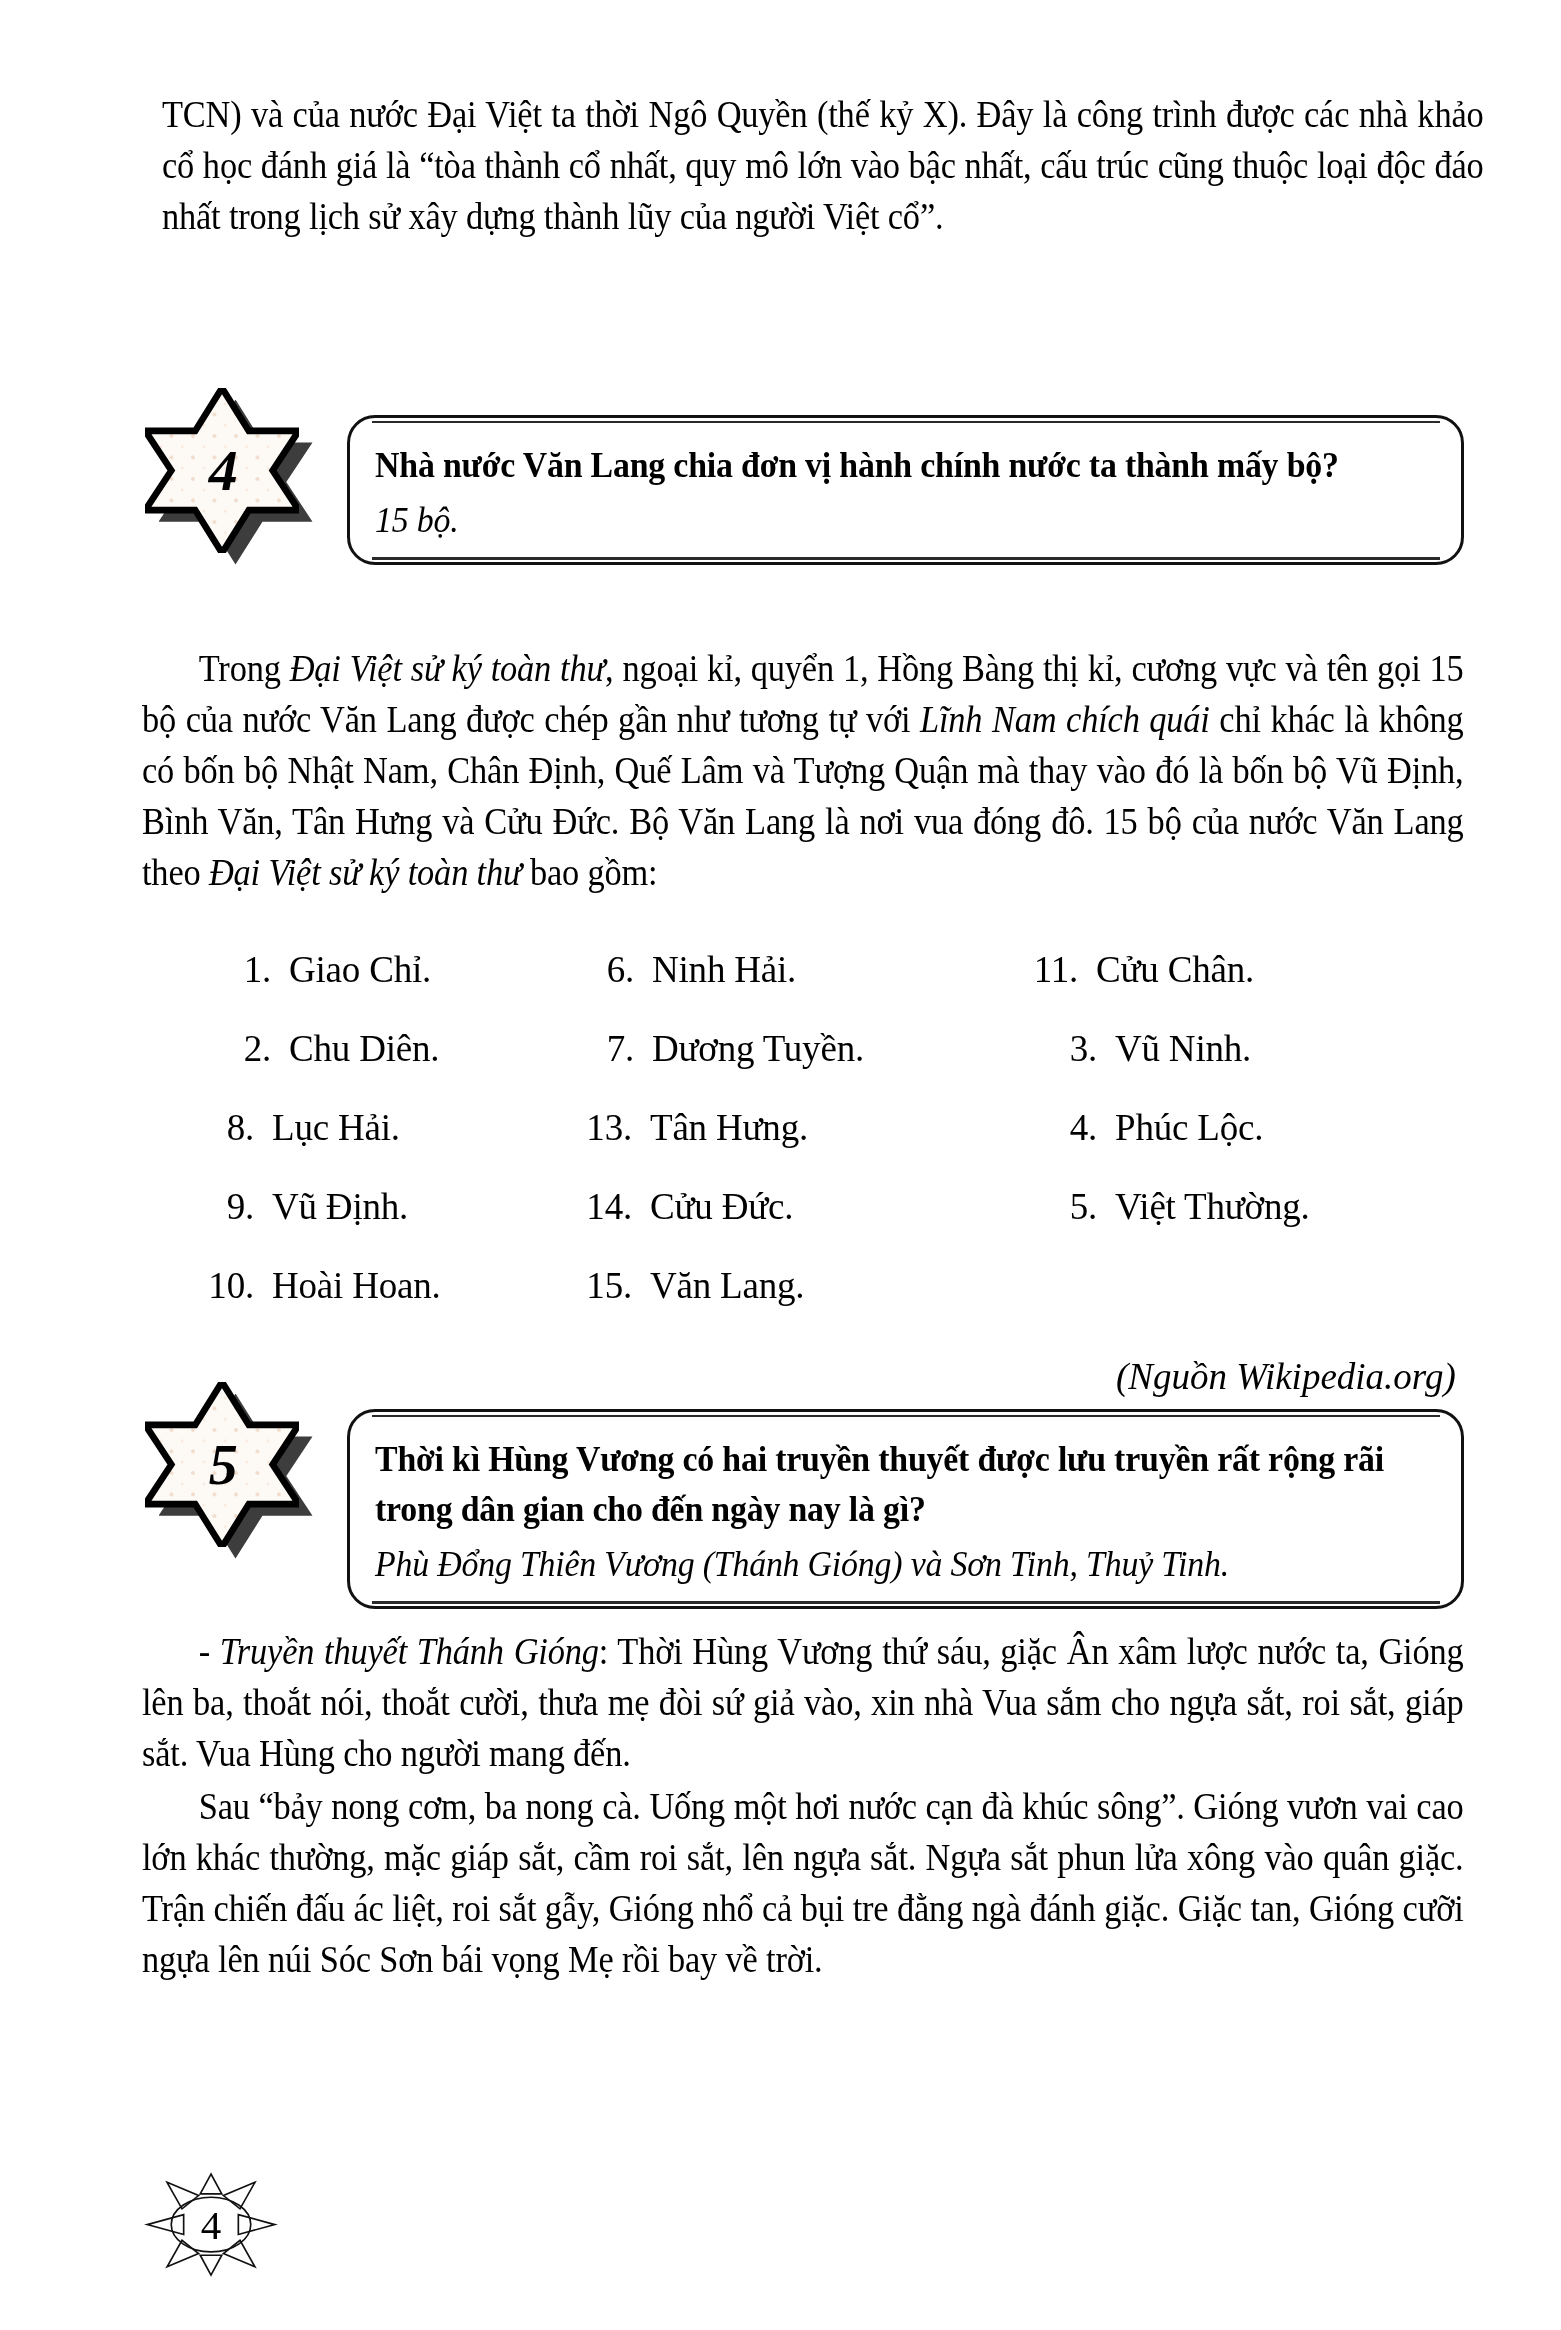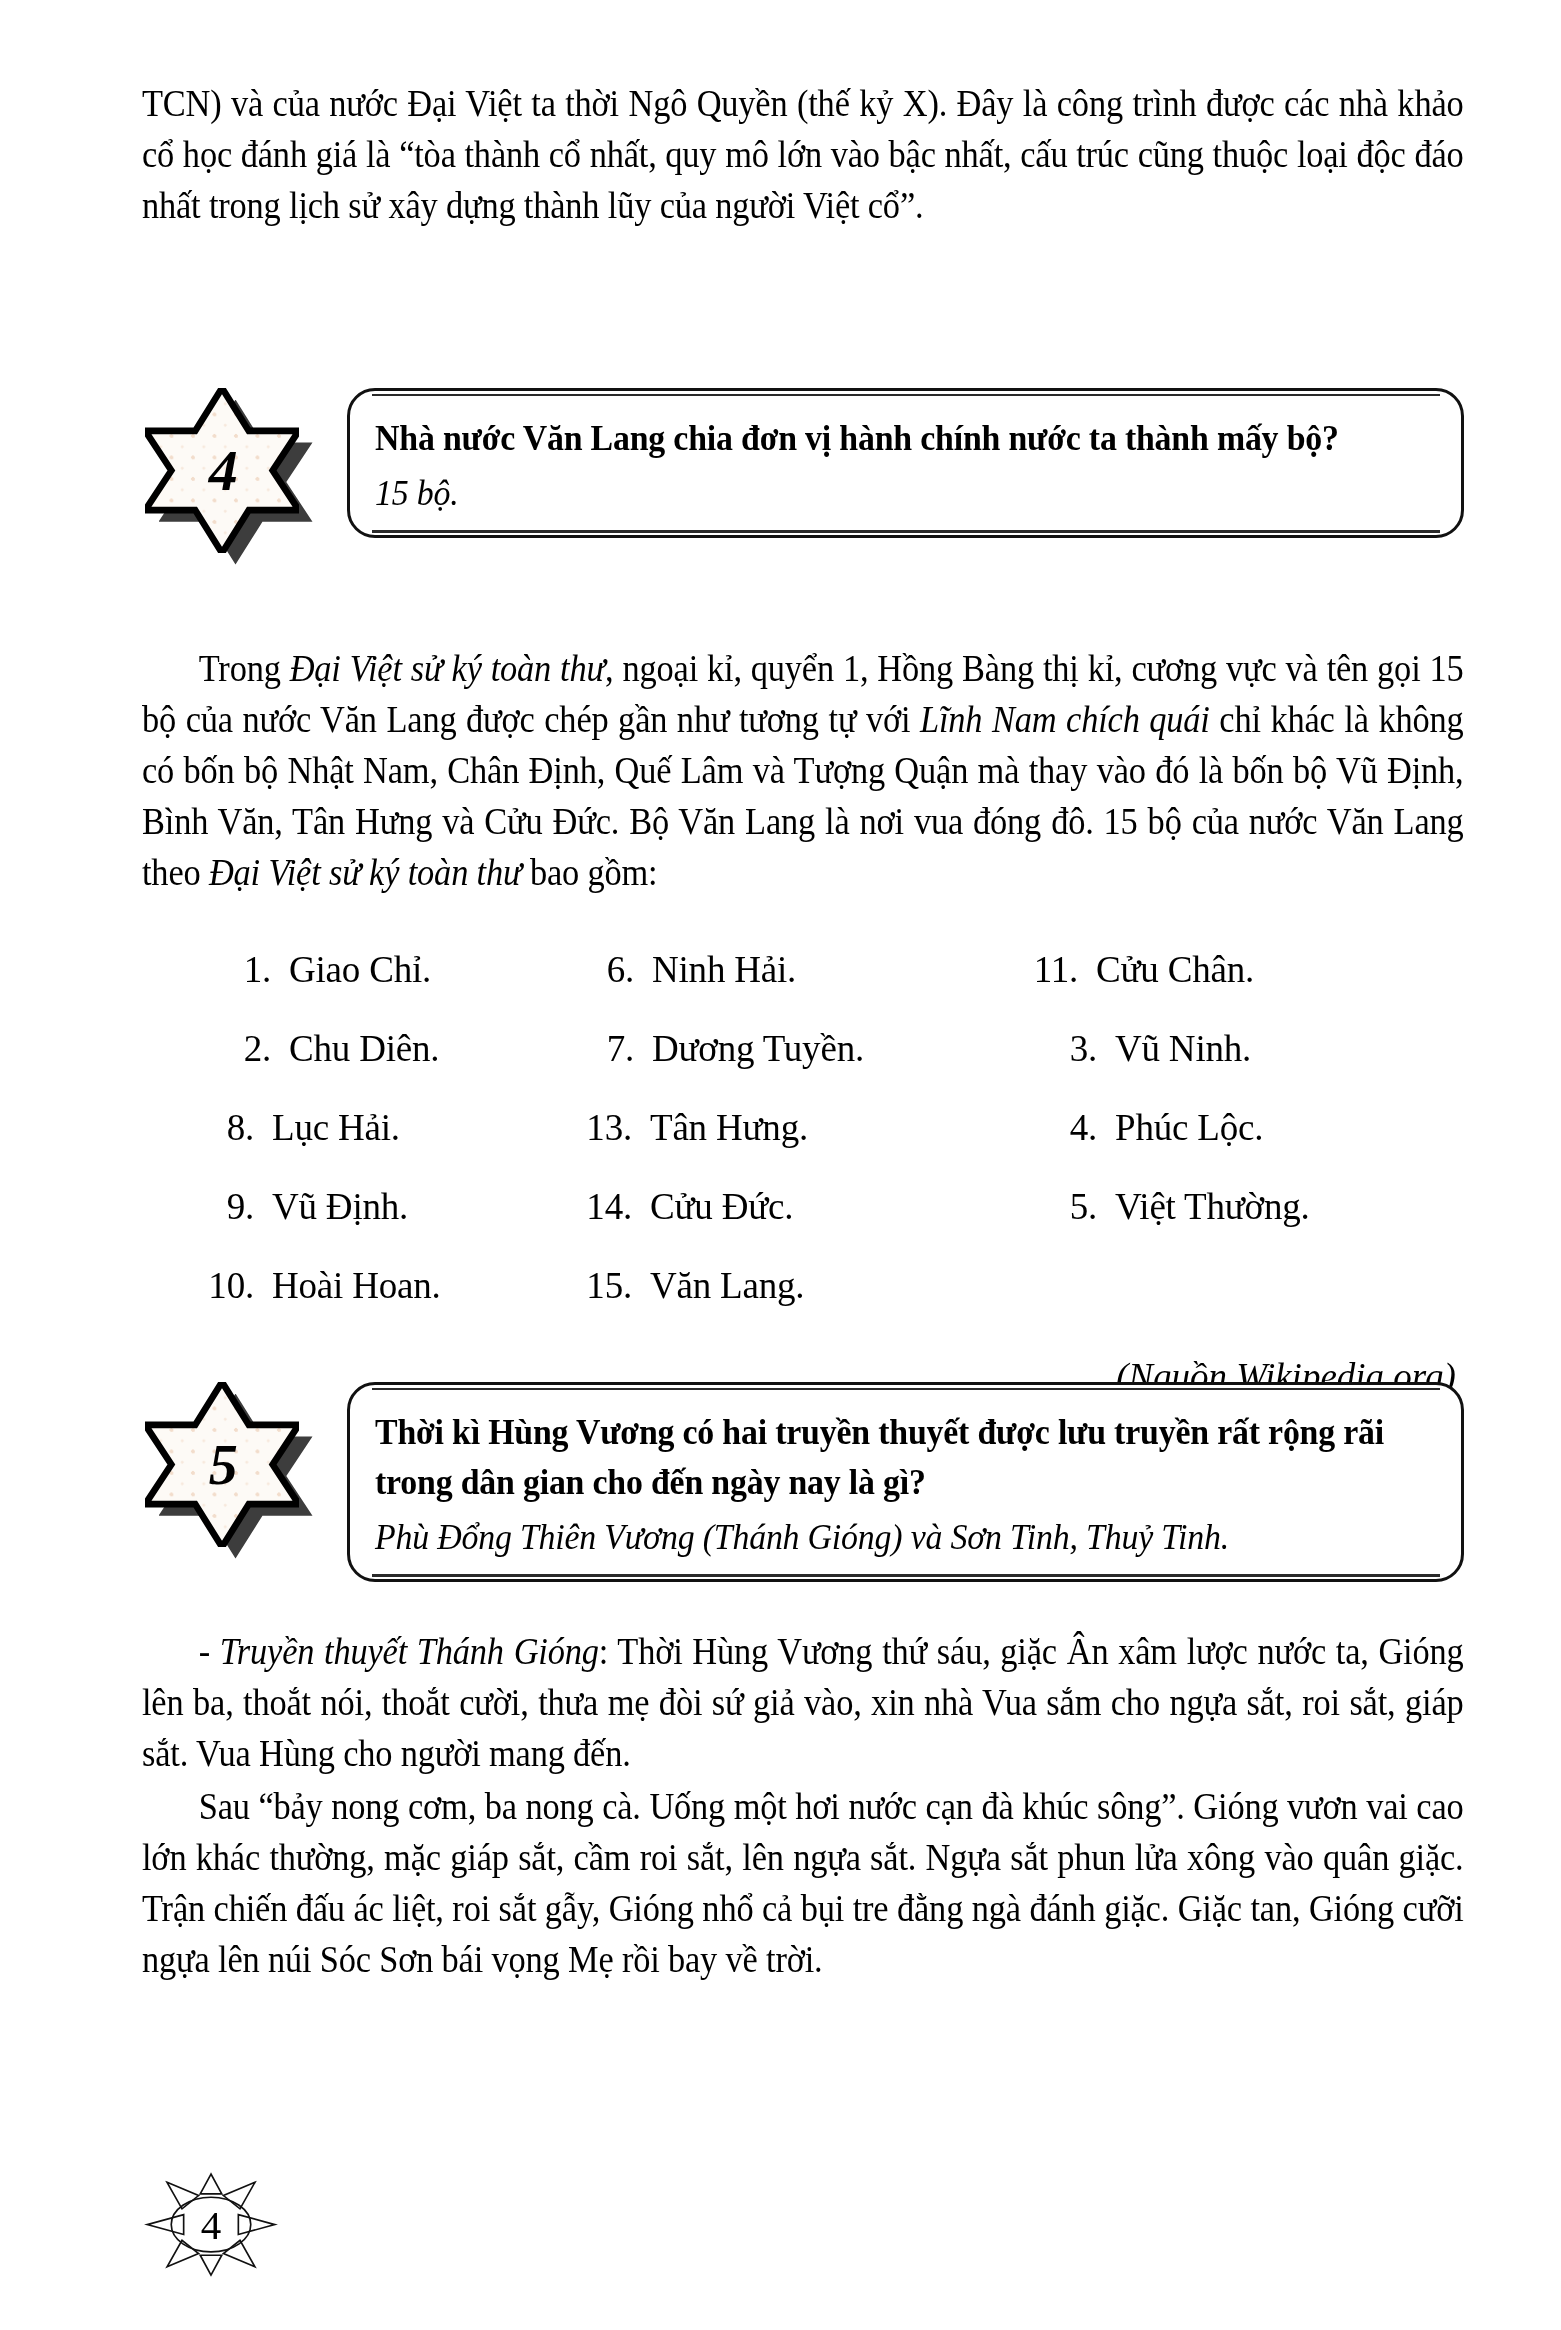--- a/index.html
+++ b/index.html
@@ -109,20 +109,21 @@
   .qbox {
     position: absolute;
     left: 205px;
     right: 0;
     border: 3.3px solid #111;
     border-radius: 28px;
     box-sizing: border-box;
     background: #fff;
     box-shadow: inset 0 3.3px 0 -0.8px #ffffff, 0 0 0 0 transparent;
     padding: 21.5px 28px 18px 25px;
+    margin-top: 27px;
   }
   .qbox::before {
     content: "";
     position: absolute;
     left: 21.5px; right: 21.5px; top: 2.5px;
     height: 2.5px;
     background: #2a2a2a;
   }
   .qbox::after {
     content: "";
@@ -209,21 +210,21 @@
     justify-content: center;
     font-size: 41px;
     color: #000;
   }
 </style>
 </head>
 <body>
 
 <div class="page">
 
-  <div class="col" style="top:78px;">
+  <div class="col" style="top:89px;margin-left:20px;">
     <p class="body-text">TCN) và của nước Đại Việt ta thời Ngô Quyền (thế kỷ X). Đây là công trình được các nhà khảo cổ học đánh giá là “tòa thành cổ nhất, quy mô lớn vào bậc nhất, cấu trúc cũng thuộc loại độc đáo nhất trong lịch sử xây dựng thành lũy của người Việt cổ”.</p>
   </div>
 
   <div class="qblock" style="top:388px;">
 
     <div class="star-wrap">
       <div class="star-shadow"></div>
       <div class="star-main"></div>
       <svg class="star-outline" viewBox="0 0 186 200">
         <polygon points="93,0 125.5,52 186,52 154.4,100 186,148 125.5,148 93,200 60.5,148 0,148 31.6,100 0,52 60.5,52" fill="none" stroke="#000" stroke-width="8" stroke-linejoin="miter"></polygon>

